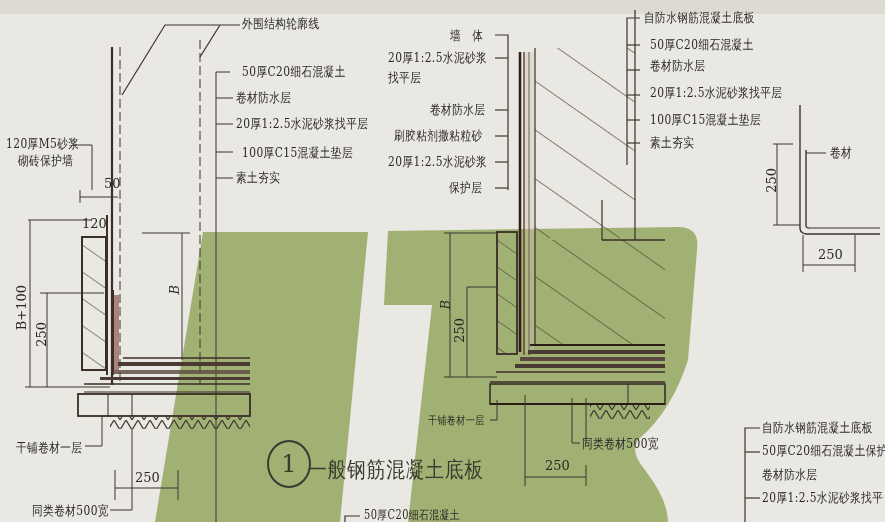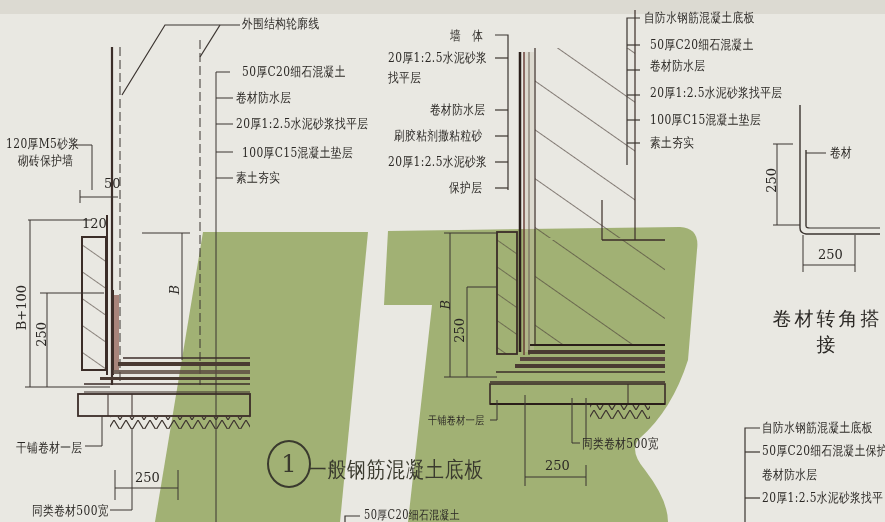--- a/index.html
+++ b/index.html
@@ -2,21 +2,21 @@
 <html><head>
 <meta charset="utf-8">
 <style>
   html, body { margin: 0; padding: 0; }
   body {
     width: 885px; height: 522px; overflow: hidden; position: relative;
     background: #e9e8e2;
     font-family: "DejaVu Sans", sans-serif;
     color: #2a2724;
   }
-  .canvas { position: absolute; left: 0; top: 0; width: 885px; height: 436px; text-align: center; }
+  .canvas { position: absolute; left: 0; top: 0; width: 885px; height: 436px; }
   .lbl {
     position: absolute; white-space: nowrap; font-size: 13px; line-height: 15px;
     color: #2b2825; letter-spacing: 0.5px; transform: scaleX(0.82); transform-origin: left top;
     font-family: "DejaVu Serif", serif;
   }
   .dim { position: absolute; font-size: 13px; color: #2b2825; font-family: "DejaVu Serif", serif; }
   .vert { writing-mode: vertical-rl; transform: rotate(180deg); }
   .title-main {
     position: absolute; font-size: 22px; color: #3a3a2e; font-family: "DejaVu Serif", serif;
     letter-spacing: 1px; transform: scaleX(0.85); transform-origin: left top;
@@ -228,21 +228,20 @@
   <div class="lbl" style="left:644px;top:10px;">自防水钢筋混凝土底板</div>
   <div class="lbl" style="left:650px;top:37px;">50厚C20细石混凝土</div>
   <div class="lbl" style="left:650px;top:58px;">卷材防水层</div>
   <div class="lbl" style="left:650px;top:85px;">20厚1:2.5水泥砂浆找平层</div>
   <div class="lbl" style="left:650px;top:112px;">100厚C15混凝土垫层</div>
   <div class="lbl" style="left:650px;top:135px;">素土夯实</div>
 
   <div class="lbl" style="left:830px;top:145px;">卷材</div>
   <div class="dim vert" style="left:764px;top:168px;">250</div>
   <div class="dim" style="left:818px;top:247px;">250</div>
-  <div class="corner-title" style="left:770px;top:306px;">卷材转角搭接</div>
 
   <div class="circle-num" style="left:267px;top:440px;">
     <span>1</span>
   </div>
   <div class="title-main" style="left:308px;top:455px;">一般钢筋混凝土底板</div>
 
   <div class="lbl" style="left:364px;top:508px;font-size:12px;">50厚C20细石混凝土</div>
 
   <div class="lbl" style="left:762px;top:420px;">自防水钢筋混凝土底板</div>
   <div class="lbl" style="left:762px;top:443px;">50厚C20细石混凝土保护</div>

